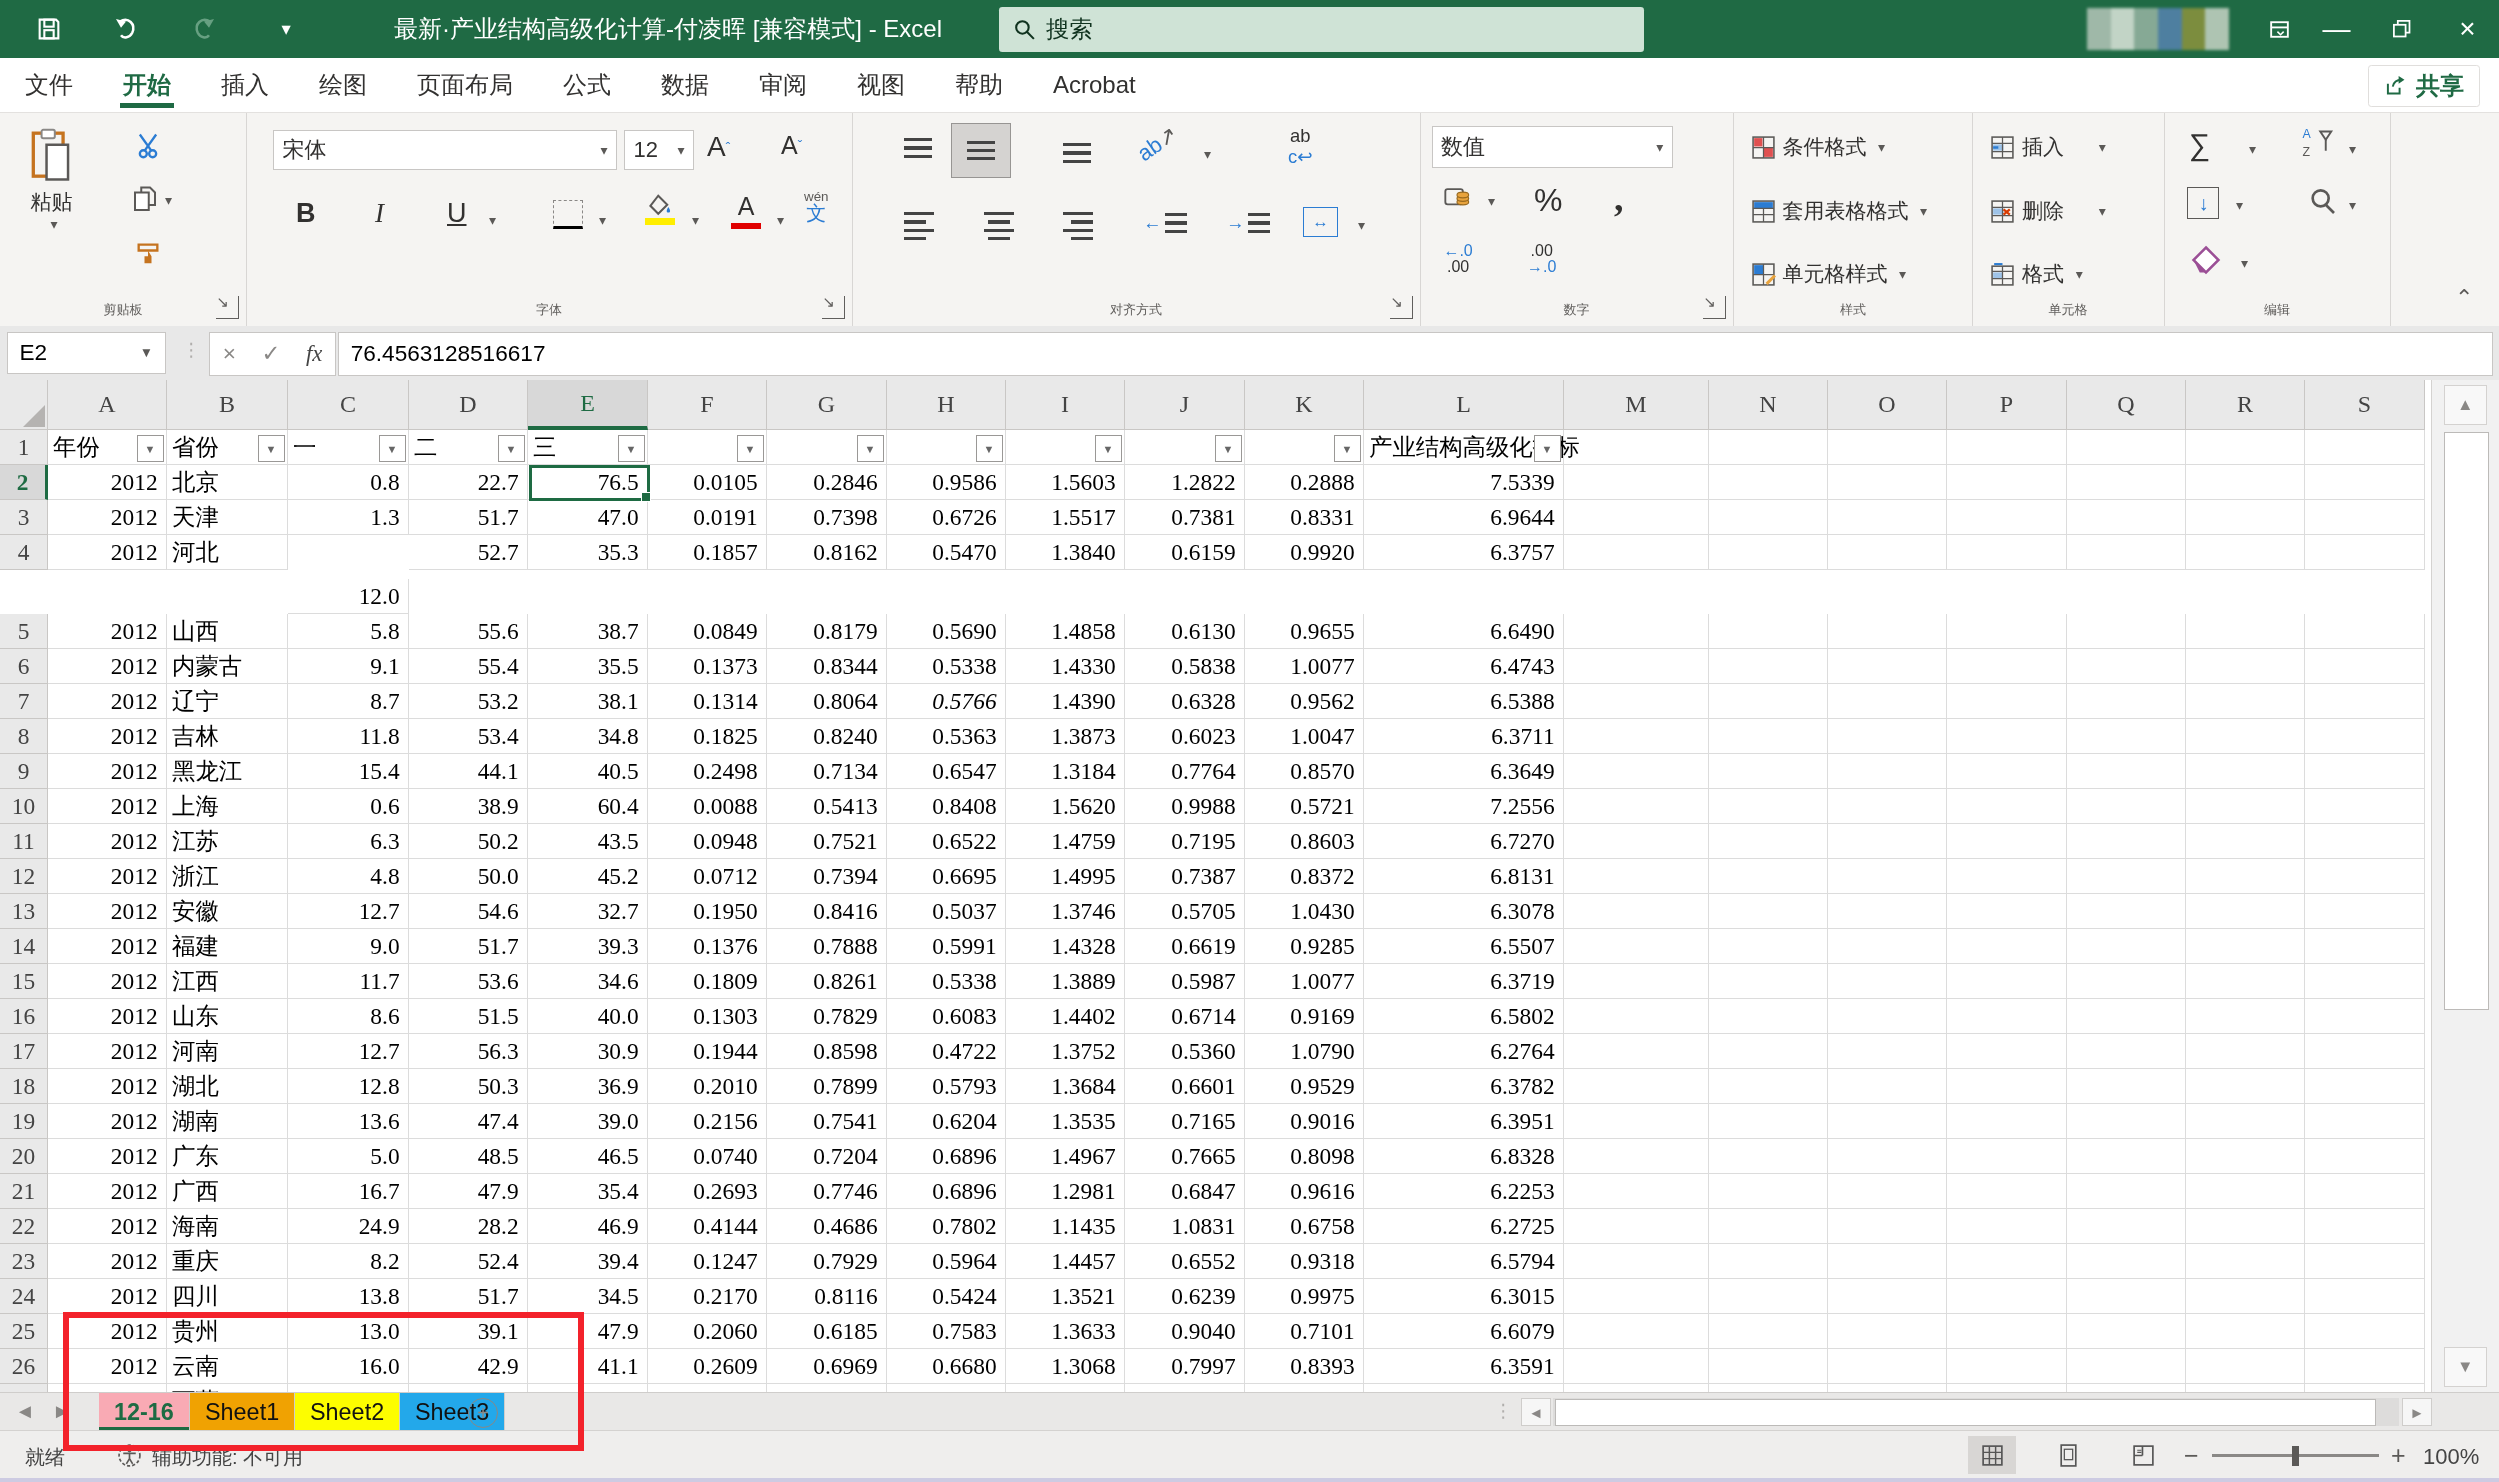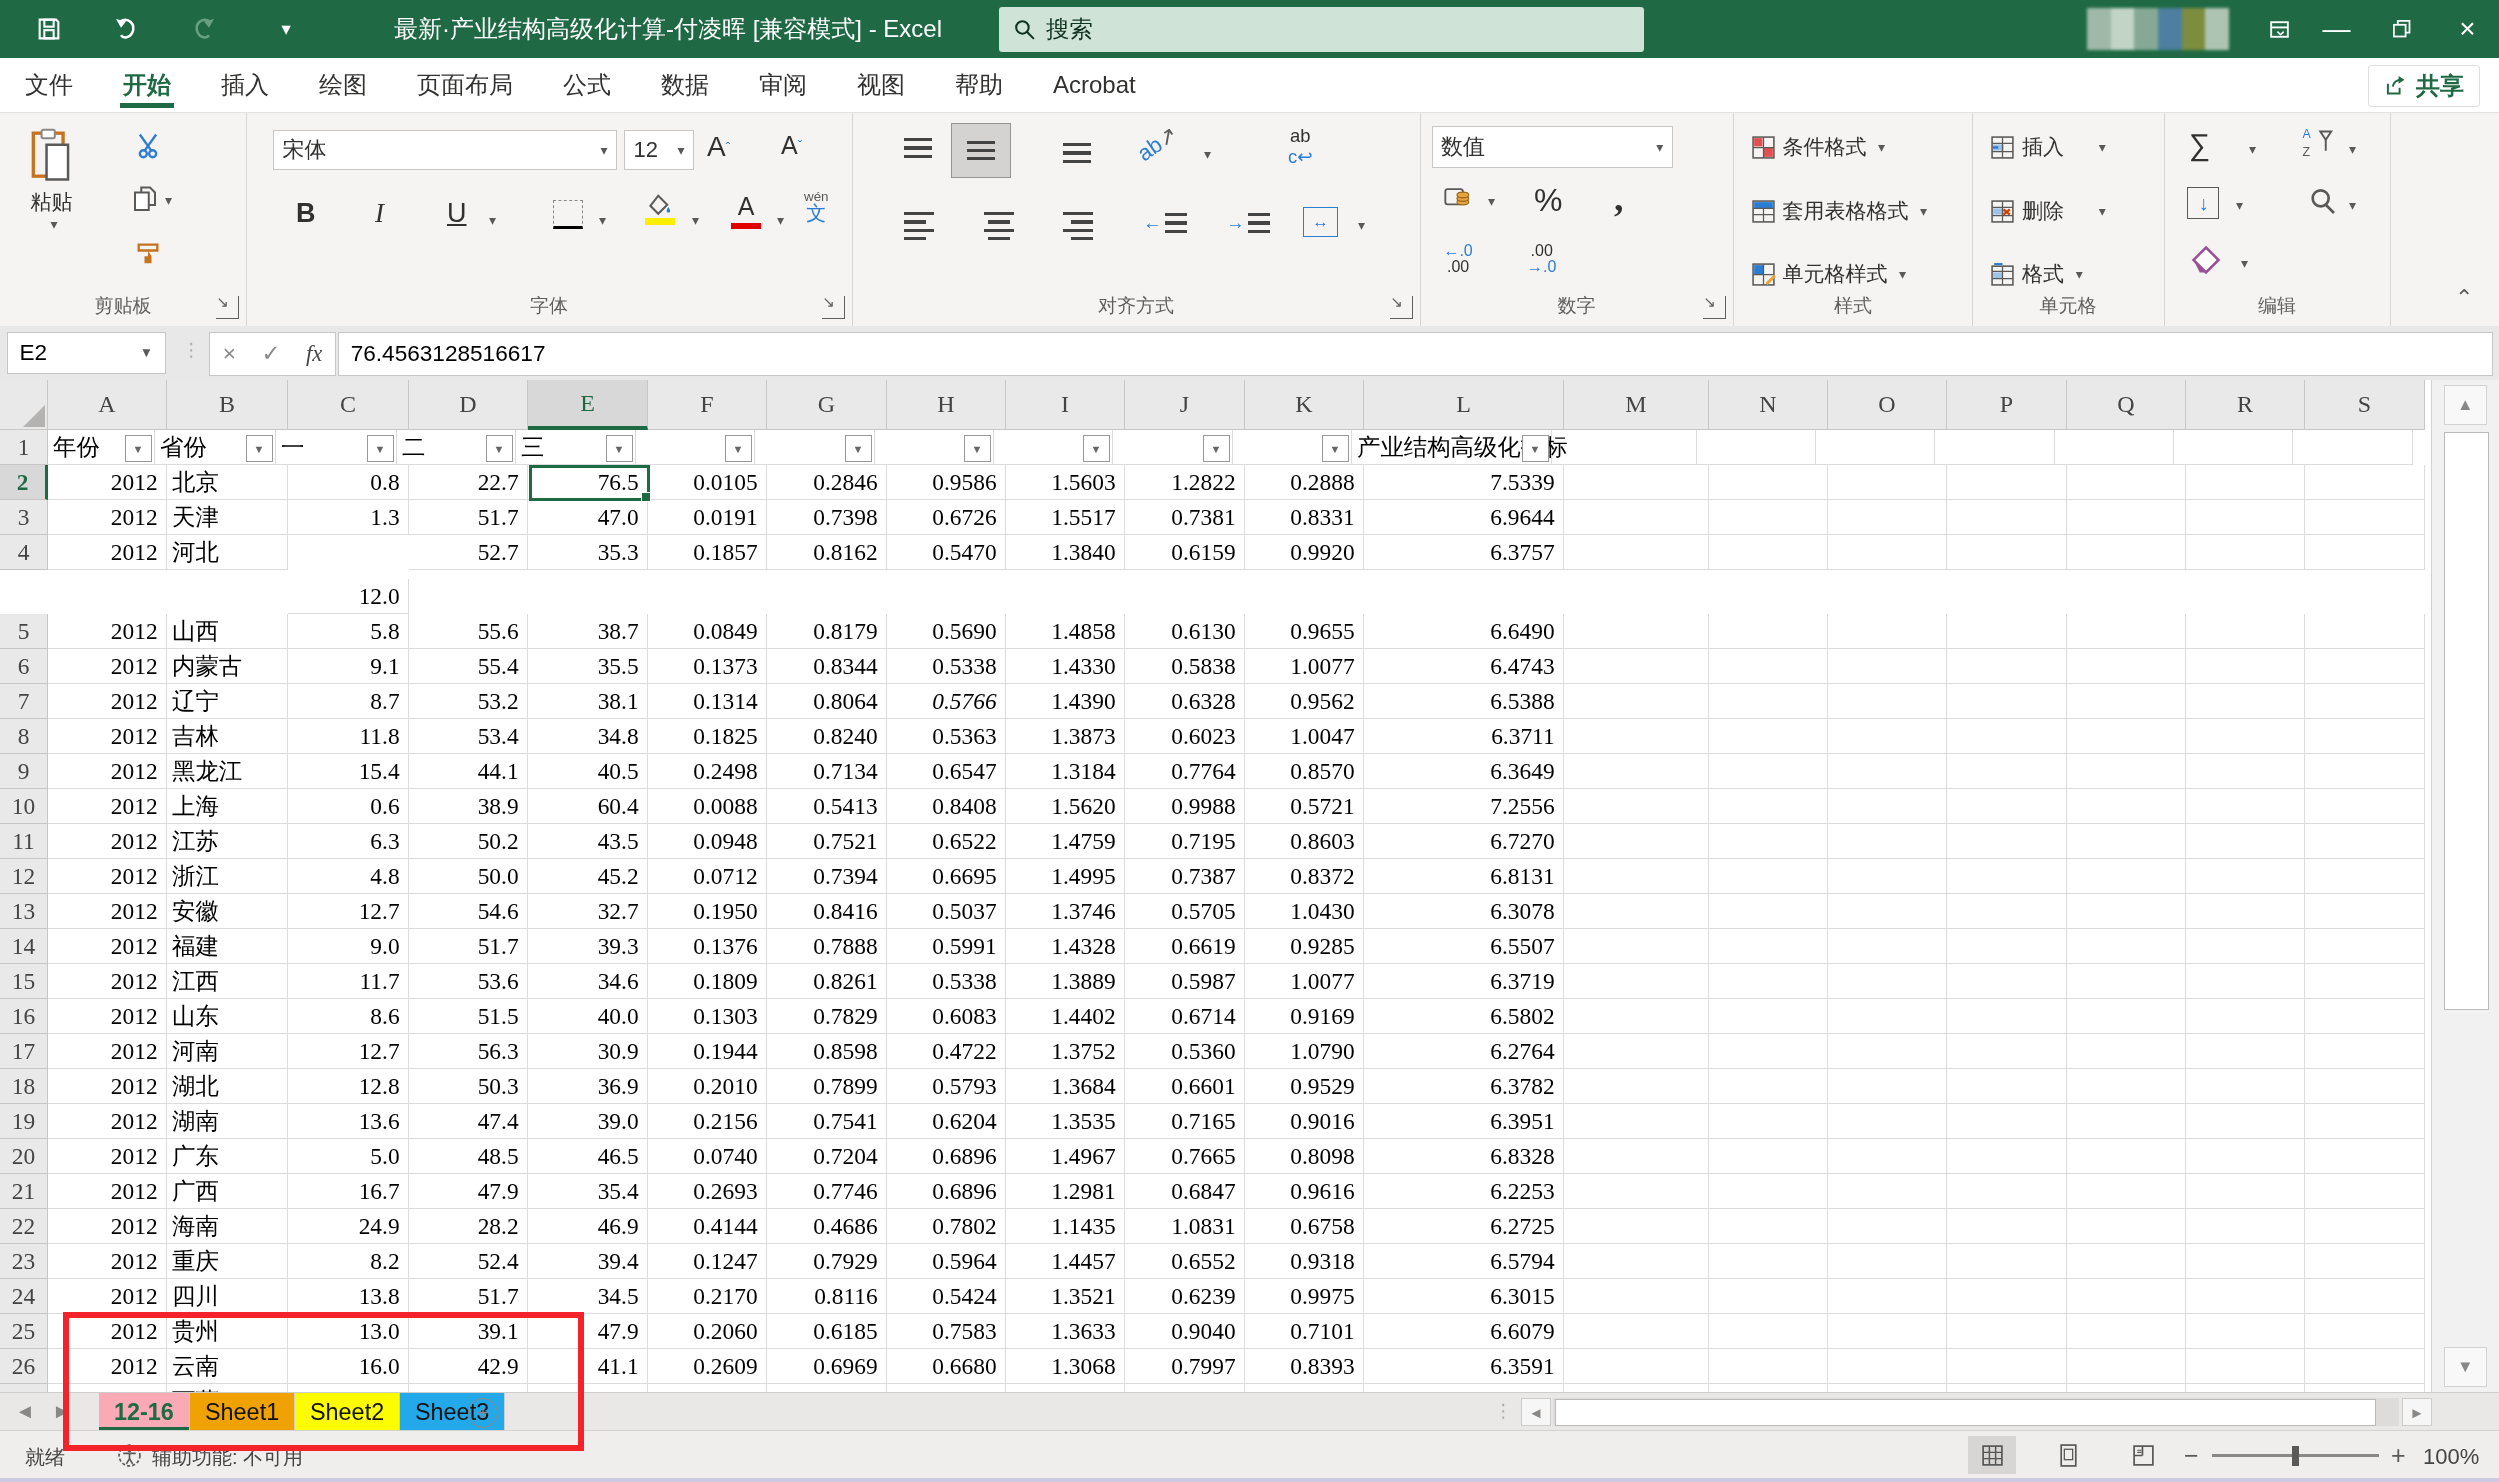--- a/index.html
+++ b/index.html
@@ -21,21 +21,21 @@
   #tabrow{top:58px;left:0;width:2500px;height:54px;background:#ffffff;border-bottom:0.8px solid #e3e1df;}
   .rtab{position:relative;float:left;height:53px;line-height:53px;padding:0 25px;font-size:24px;color:#323130;cursor:default;}
   .rtab.active{font-weight:bold;color:#1f6a44;}
   .rtab.active::after{content:"";position:absolute;left:22px;right:22px;bottom:3.3px;height:5px;background:#1f6a44;}
   #share-btn{position:absolute;top:6.7px;right:20px;height:40px;padding:0 15px;border:0.8px solid #e0dedc;border-radius:3.3px;
              display:flex;align-items:center;gap:8.4px;color:#1f6a44;font-size:24px;font-weight:bold;background:#fff;}
 
   
   #ribbon{top:113px;left:0;width:2500px;height:213px;background:#f5f4f2;border-bottom:0.8px solid #d8d6d4;font-size:20px;color:#323130;}
   .rgroup{position:absolute;top:0;height:213px;border-right:0.8px solid #d8d6d4;}
-  .glabel{position:absolute;bottom:6.7px;left:0;right:0;text-align:center;font-size:19px;color:#605e5c;}
+  .glabel{position:absolute;bottom:6.7px;left:0;right:0;text-align:center;font-size:13px;color:#605e5c;}
   .launcher{position:absolute;bottom:6.7px;right:6.7px;width:22px;height:22px;border-right:1.7px solid #605e5c;border-bottom:1.7px solid #605e5c;
             color:#605e5c;font-size:15px;line-height:11.7px;text-align:left;}
   .ctrl{display:inline-flex;align-items:center;justify-content:center;color:#323130;}
   .caret{font-size:14px;color:#5b5957;margin-left:5px;}
   .inputbox{background:#fff;border:0.8px solid #c8c6c4;display:flex;align-items:center;box-sizing:border-box;font-size:22px;padding:0 8.4px;justify-content:space-between;}
   .colorbar{display:block;height:6.7px;margin-top:1.7px;}
   .bars{display:flex;flex-direction:column;gap:5px;}
   .bars i{display:block;height:3.3px;background:#444;}
   .selbox{background:#d5d3d1;border:0.8px solid #979593;}
   .bigbtn{position:absolute;display:flex;flex-direction:column;align-items:center;}
@@ -517,21 +517,21 @@
       <div class="g-colhead" style="width: 145px;">M</div>
       <div class="g-colhead" style="width: 119px;">N</div>
       <div class="g-colhead" style="width: 119px;">O</div>
       <div class="g-colhead" style="width: 120px;">P</div>
       <div class="g-colhead" style="width: 119px;">Q</div>
       <div class="g-colhead" style="width: 119px;">R</div>
       <div class="g-colhead" style="width: 120px;">S</div>
     </div>
     <div class="g-row">
       <div class="g-gut" style="width: 48px;">1</div>
-      <div class="gc txt" style="width: 107px;">
+      <div class="gc txt" style="width: 119px;">
         <span>年份</span>
         <div class="filter-btn">▼</div>
       </div>
       <div class="gc txt" style="width: 121px;">
         <span>省份</span>
         <div class="filter-btn">▼</div>
       </div>
       <div class="gc txt" style="width: 121px;">
         <span>一</span>
         <div class="filter-btn">▼</div>

